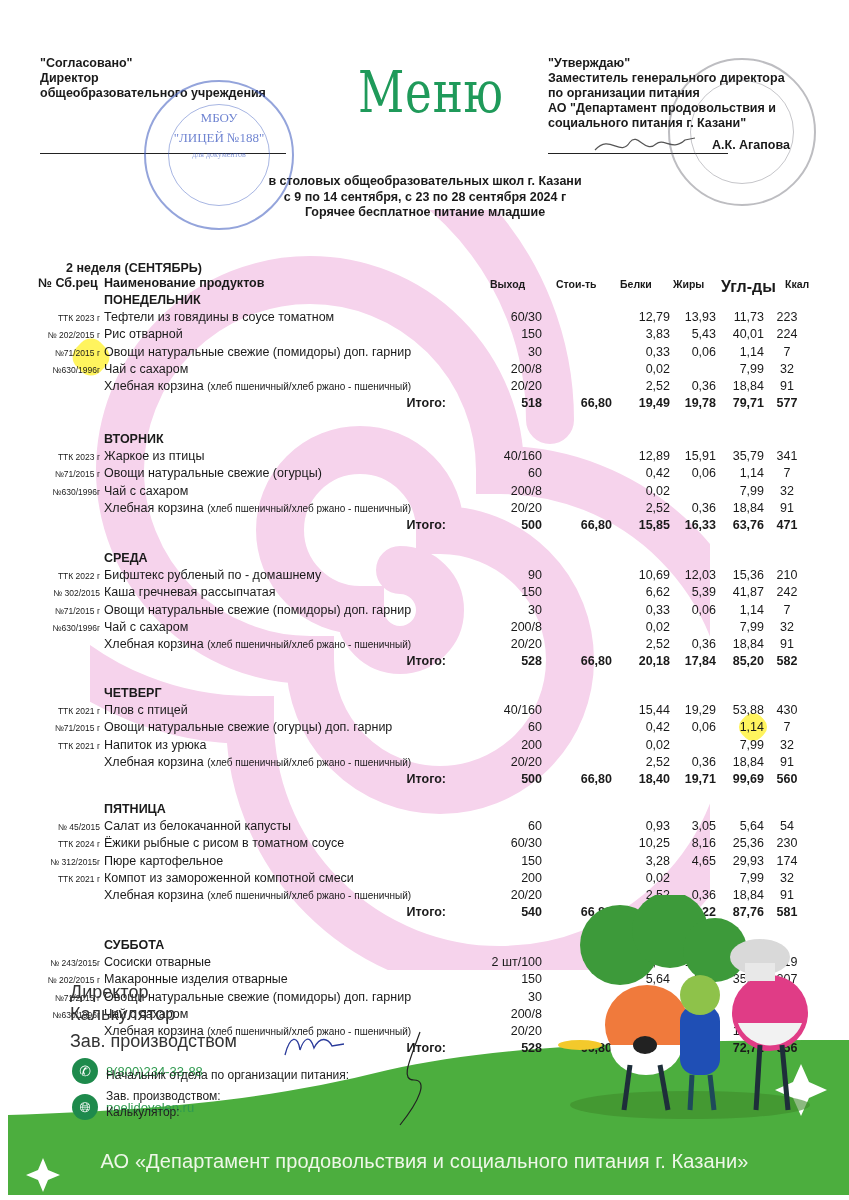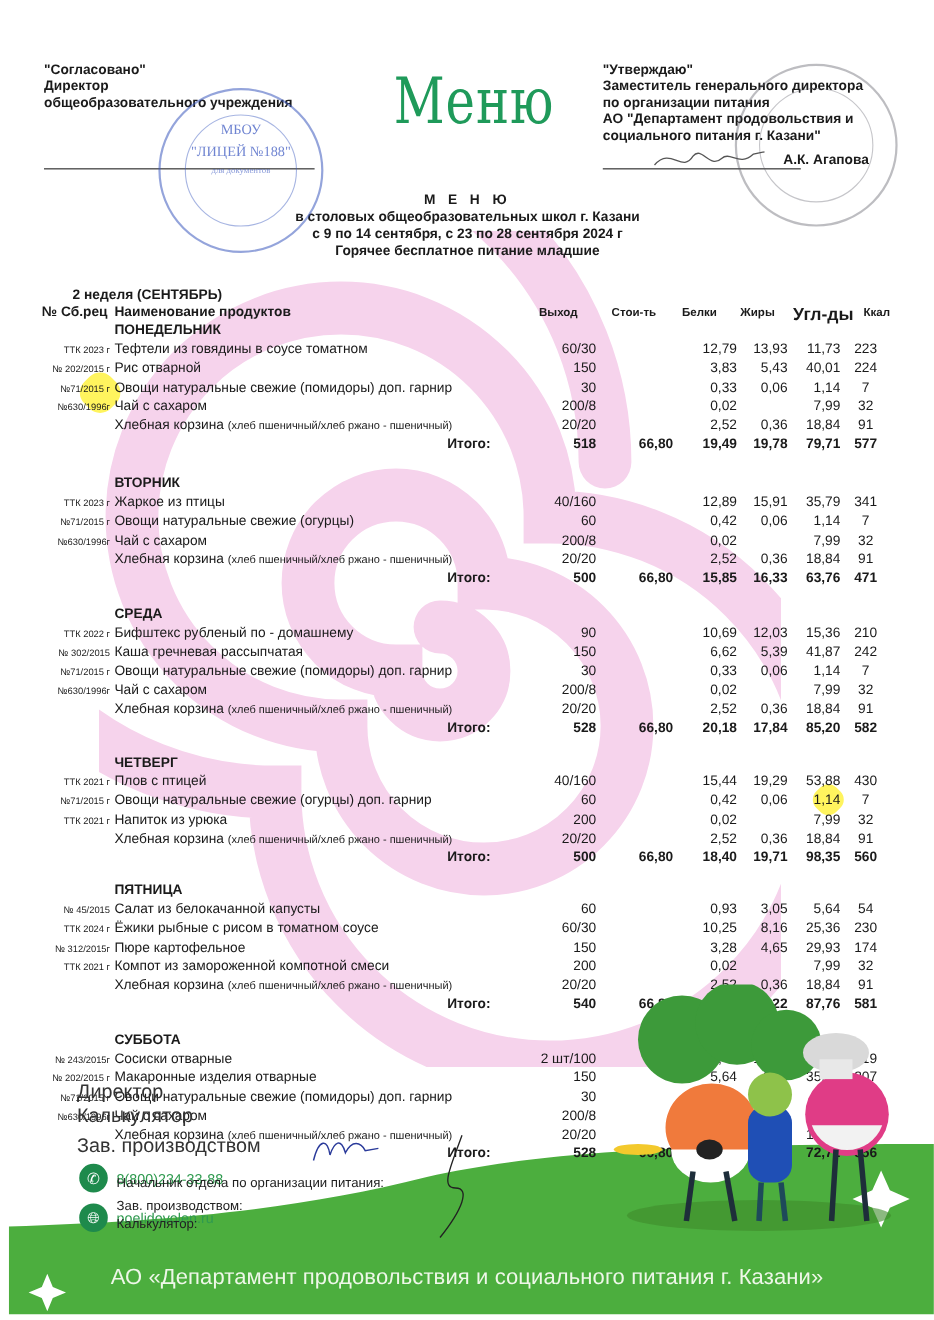--- a/index.html
+++ b/index.html
@@ -92,21 +92,20 @@
 <div class="sign-line" style="left:548px; top:153px; width:180px;"></div>
 <div class="abs approve" style="left:712px; top:138px;">А.К. Агапова</div>
 <svg class="abs" style="left:590px; top:128px;" width="110" height="32">
   <path d="M5 22 C20 5 30 30 40 14 C48 4 55 26 66 16 C74 9 82 24 95 12 L105 10" fill="none" stroke="#555" stroke-width="1.2"></path>
 </svg>
 <div class="stamp stamp-right">
     <div class="inner"></div>
   </div>
 
 <div class="abs title-block">
-  <div class="t-main">М Е Н Ю</div>
   <div>в столовых общеобразовательных школ г. Казани</div>
   <div>с 9 по 14  сентября, с 23  по 28 сентября 2024 г</div>
   <div>Горячее бесплатное питание младшие</div>
 </div>
 
 <div class="abs week">2 неделя (СЕНТЯБРЬ)</div>
 
 <div class="row" style="top:276px; font-weight:bold;">
   <span style="left:38px; font-size:12.5px;">№ Сб.рец</span>
   <span class="c-name">Наименование продуктов</span>
@@ -322,21 +321,21 @@
       <span class="c-f">0,36</span>
       <span class="c-c">18,84</span>
       <span class="c-k">91</span>
     </div>
     <div class="row total" style="top: 772px;">
       <span class="c-name">Итого:</span>
       <span class="c-out">500</span>
       <span class="c-cost">66,80</span>
       <span class="c-b">18,40</span>
       <span class="c-f">19,71</span>
-      <span class="c-c">98,35</span>
+      <span class="c-c">99,69</span>
       <span class="c-k">560</span>
     </div>
     <div class="row day" style="top: 802px;">
       <span class="c-name">ПЯТНИЦА</span>
     </div>
     <div class="row" style="top: 819.2px;">
       <span class="c-code">№ 45/2015</span>
       <span class="c-name"><span>Салат из белокачанной капусты</span> <small></small></span>
       <span class="c-out">60</span>
       <span class="c-b">0,93</span>

